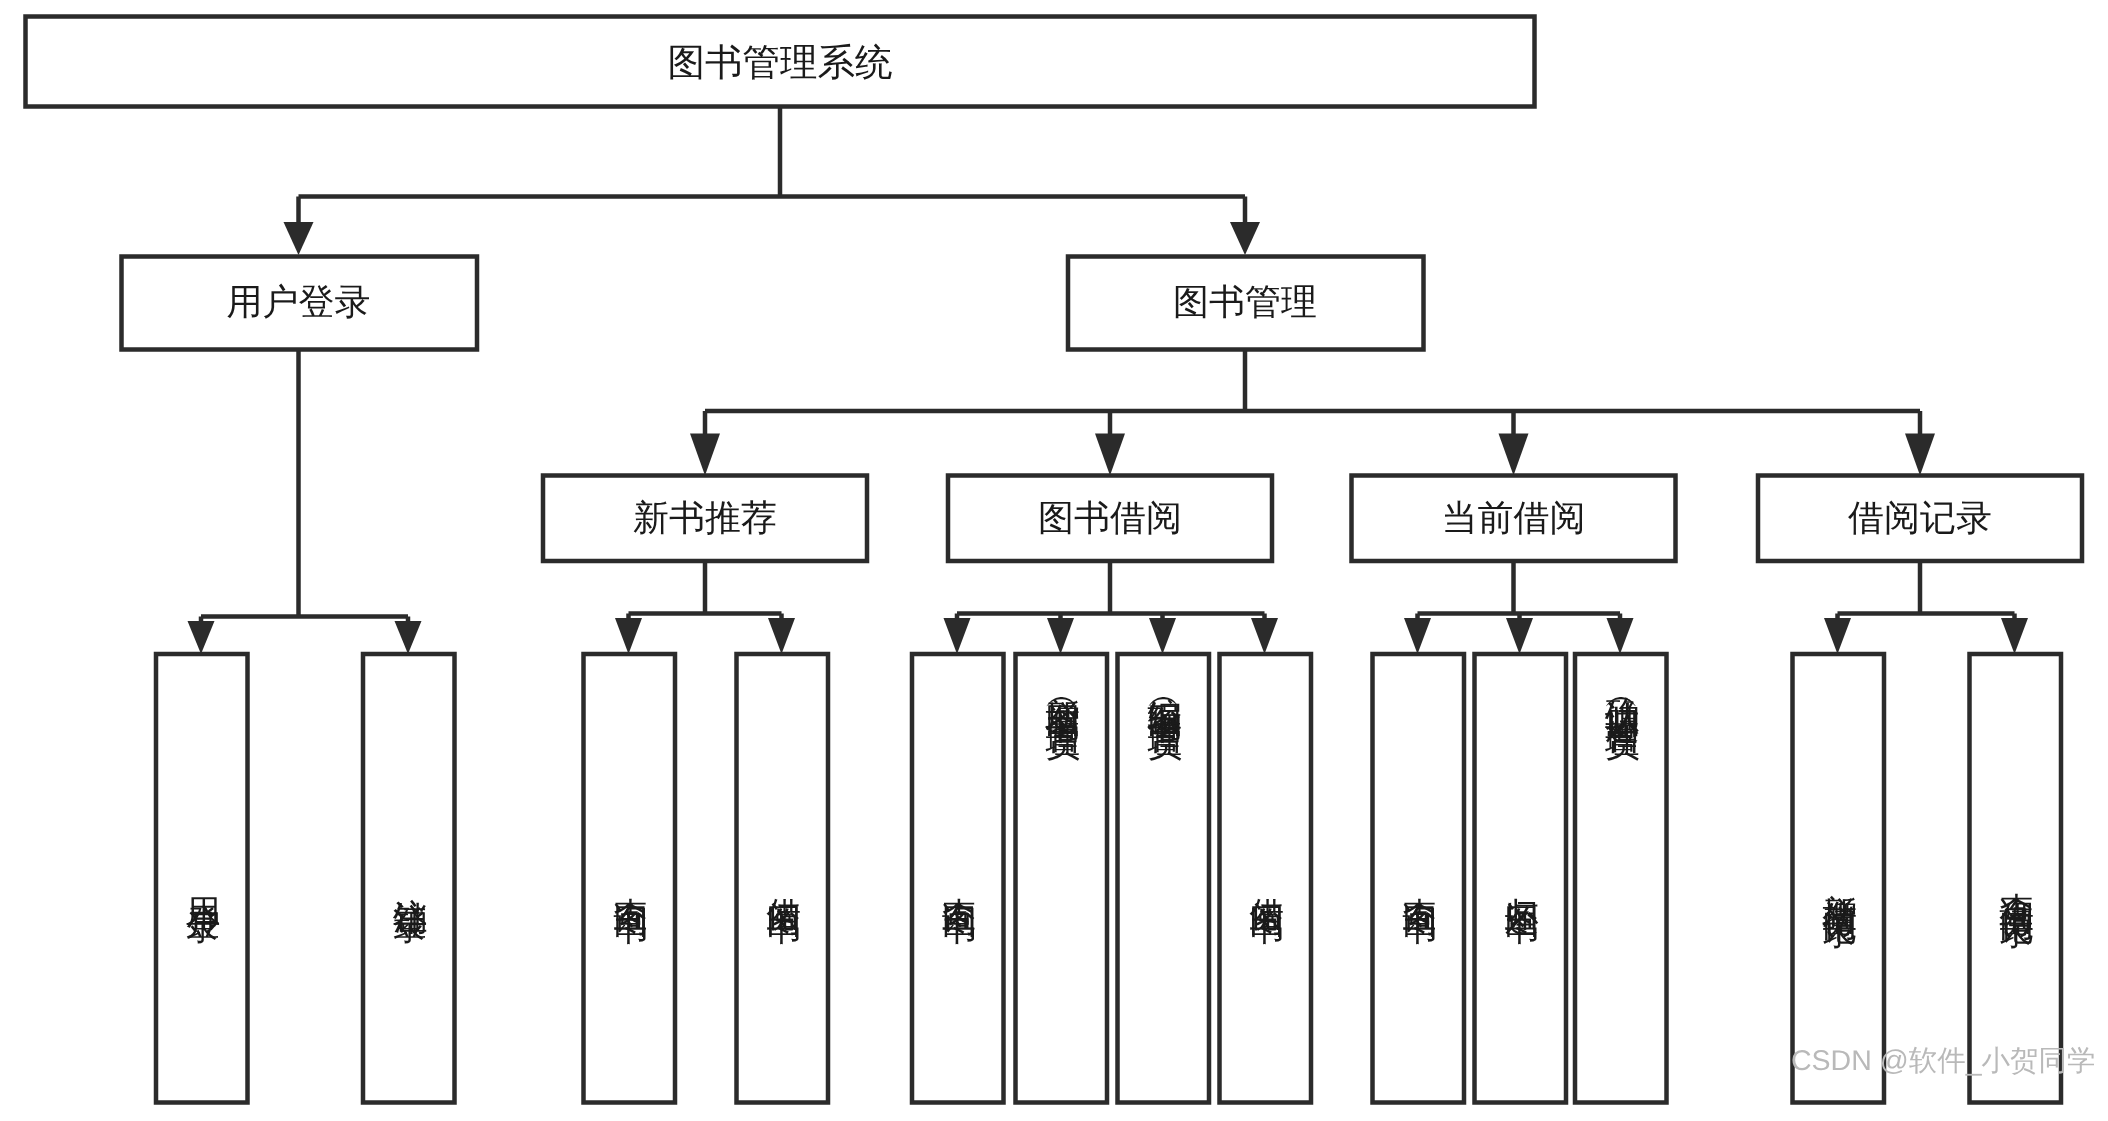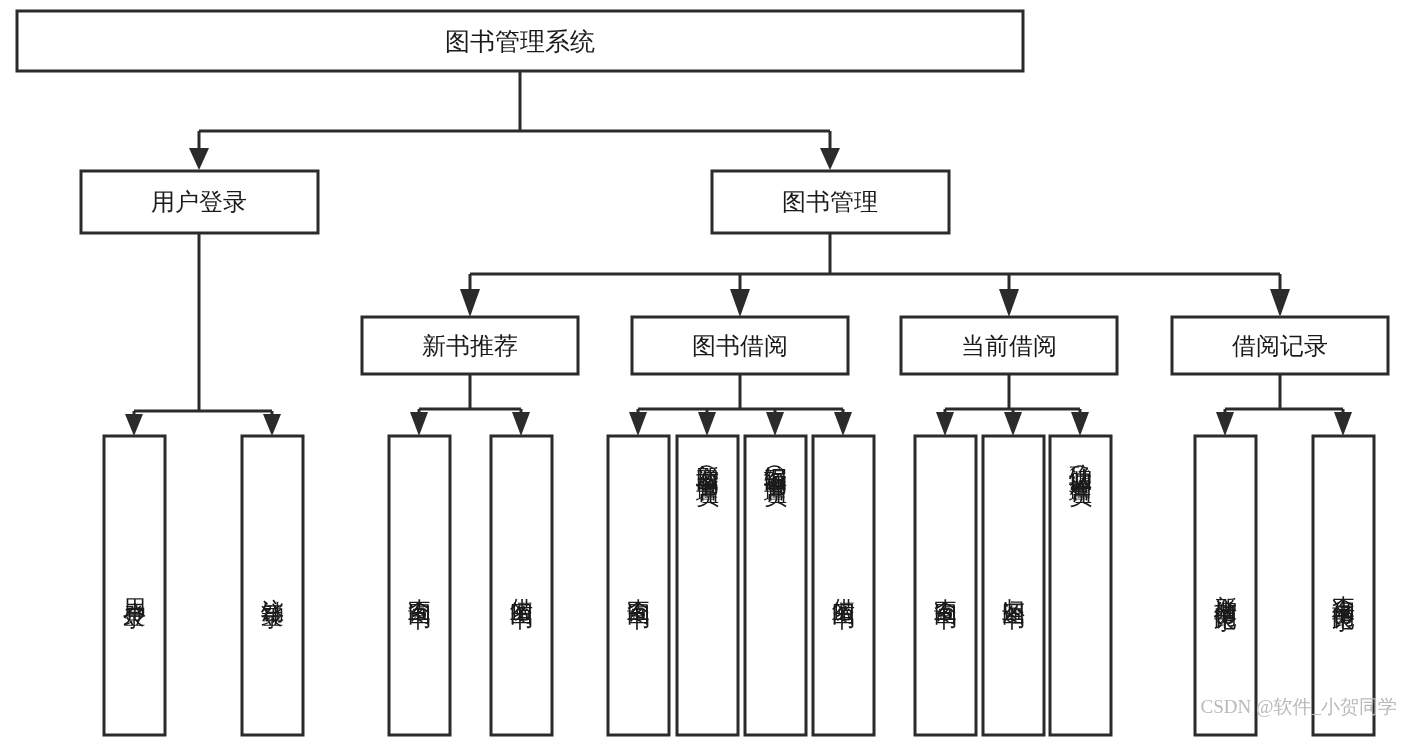--- a/index.html
+++ b/index.html
@@ -42,21 +42,21 @@
     font-family:"DejaVu Sans","Liberation Sans",sans-serif;
     white-space:nowrap;
     text-align:center;
   }
 
   .watermark{
     position:absolute;
     right:8px;bottom:4px;
     font-size:19px;
     color:#b9b9b9;
-    font-family:Liberation Serif, serif;
+    font-family:Liberation Sans, sans-serif;
     white-space:nowrap;
     user-select:none;
     margin-top:24px;
   }
 </style>
 </head>
 <body>
 
 <div id="diagram-root">
 

